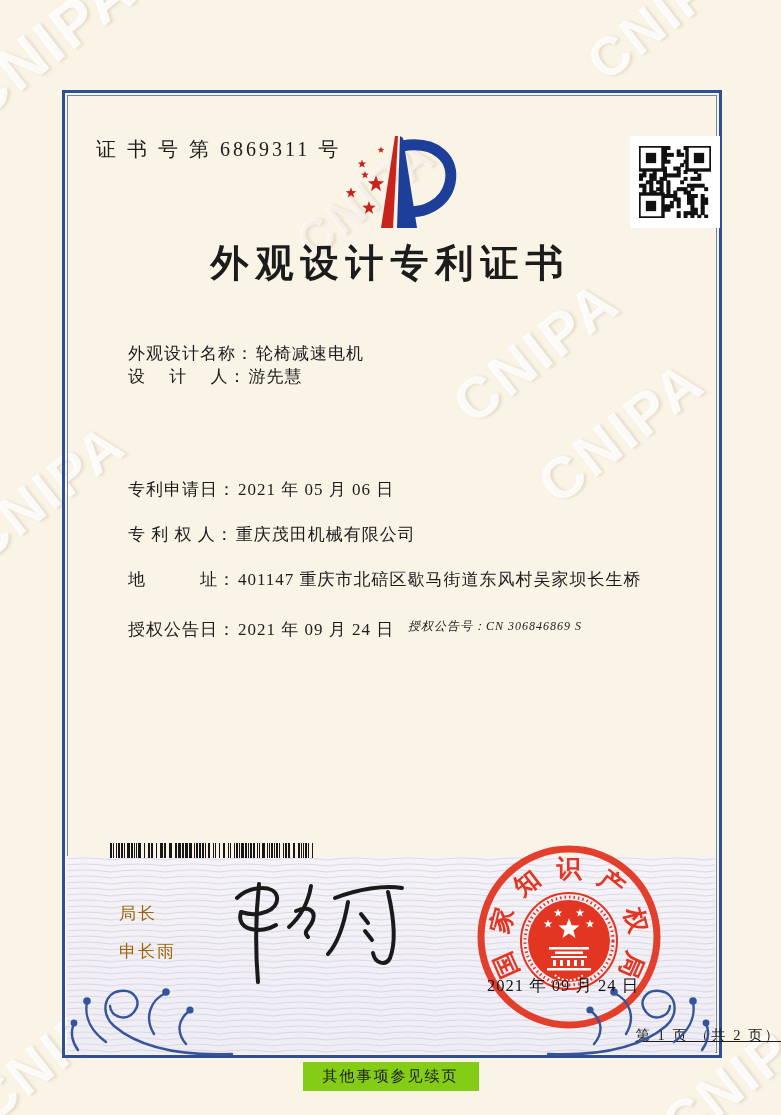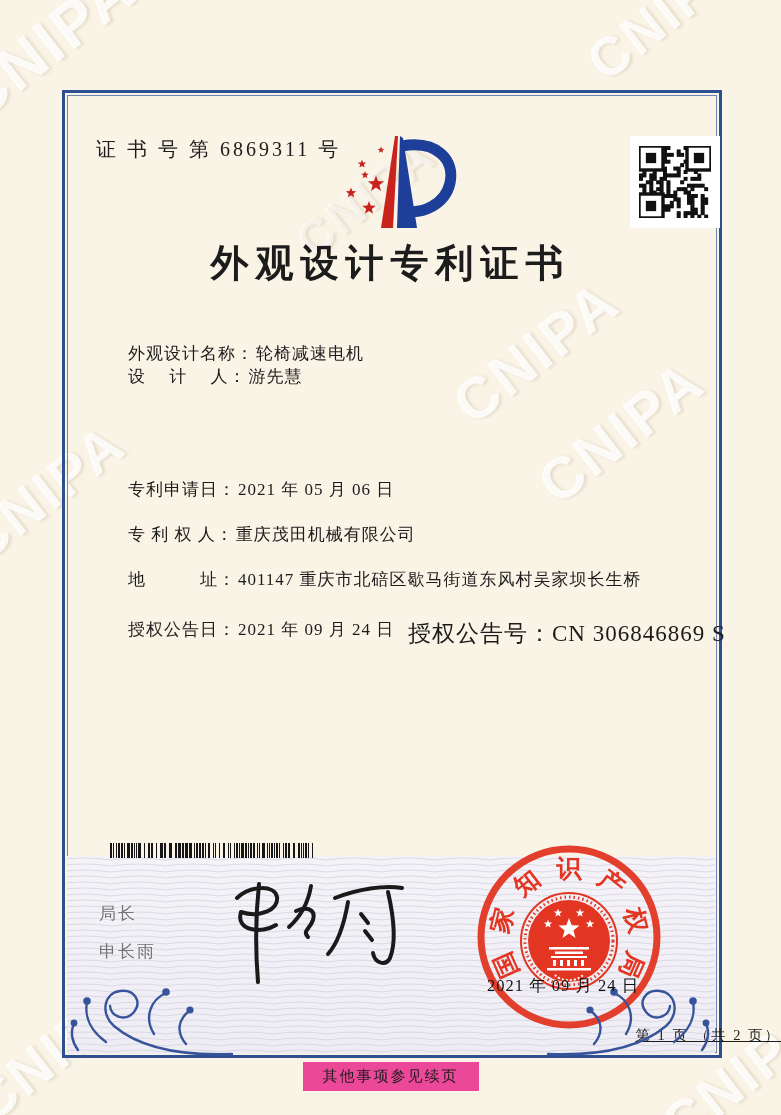--- a/index.html
+++ b/index.html
@@ -26,43 +26,43 @@
   .waves{ position:absolute; left:67px; top:856px; width:648px; height:198px; overflow:hidden;
           background:linear-gradient(180deg,#f5f3f7 0%,#efedf4 100%); }
   .cert-no{ position:absolute; left:96px; top:136px; font-size:20px; letter-spacing:3px; }
   .logo{ position:absolute; left:335px; top:126px; width:130px; height:112px; }
   .qr-box{ position:absolute; left:630px; top:136px; width:90px; height:92px; background:#ffffff; }
   .qr-box svg{ position:absolute; left:9px; top:10px; }
   .title{ position:absolute; left:0; top:238px; width:100%; text-align:center;
           font-size:38px; font-weight:bold; letter-spacing:7px; }
   .field{ position:absolute; left:100px; font-size:17px; letter-spacing:1px; white-space:nowrap;margin-left:28px; }
   .field .lab{ margin-right:2px; }
-  .grant-no{ position:absolute; left:408px; top:618px; font-size:23px; letter-spacing:1px; white-space:nowrap;}
+  .grant-no{ position:absolute; left:408px; top:618px; font-size:12px; letter-spacing:1px; white-space:nowrap;font-style:italic;}
   .paras{ position:absolute; left:100px; top:646px; width:604px;
           font-size:16px; line-height:30px; text-align:justify; }
   .paras p{ margin:0; text-indent:2em; }
   .barcode{ position:absolute; left:110px; top:843px; width:206px; height:15px; }
-  .signer{ position:absolute; left:99px; font-size:17px; letter-spacing:2px;
-           font-family:"Liberation Sans","DejaVu Sans",sans-serif; color:#737373; }
+  .signer{ position:absolute; left:119px; font-size:17px; letter-spacing:2px;
+           font-family:"Liberation Sans","DejaVu Sans",sans-serif; color:#a16207; }
   .signature{ position:absolute; left:215px; top:870px; width:210px; height:118px; }
   .seal{ position:absolute; left:473px; top:841px; width:192px; height:192px; }
   .seal-chars span{
     position:absolute; left:50%; top:50%;
     font-size:25px; font-weight:bold; color:#e23522;
     font-family:"Liberation Serif","DejaVu Serif",serif;
   }
   .seal-date{ position:absolute; left:487px; top:975px; font-size:16.5px; letter-spacing:1px;
               color:#111; white-space:nowrap; z-index:9; }
   .page-footer{ position:absolute; left:0; top:1026px; width:100%; text-align:right;
                 font-size:14.5px; letter-spacing:2px;text-decoration:underline; }
   .flourish{ position:absolute; top:980px; width:172px; height:80px; z-index:5; }
   .flourish.left{ left:62px; }
   .flourish.right{ left:546px; transform:scaleX(-1); }
   .cont-note{ position:absolute; left:50%; top:1062px; transform:translateX(-50%);
-              background:#ec4899; padding:5px 20px; font-size:15px; letter-spacing:2px;
+              background:#84cc16; padding:5px 20px; font-size:15px; letter-spacing:2px;
               white-space:nowrap; }
 </style>
 </head>
 <body>
 
 <div class="page">
 
   <span class="wm" style="left:-55px;top:8px;font-size:62px;">CNIPA</span>
   <span class="wm" style="left:575px;top:-18px;font-size:54px;">CNIPA</span>
   <span class="wm" style="left:285px;top:170px;font-size:48px;color:rgba(255,255,255,0.55);">CNIPA</span>

